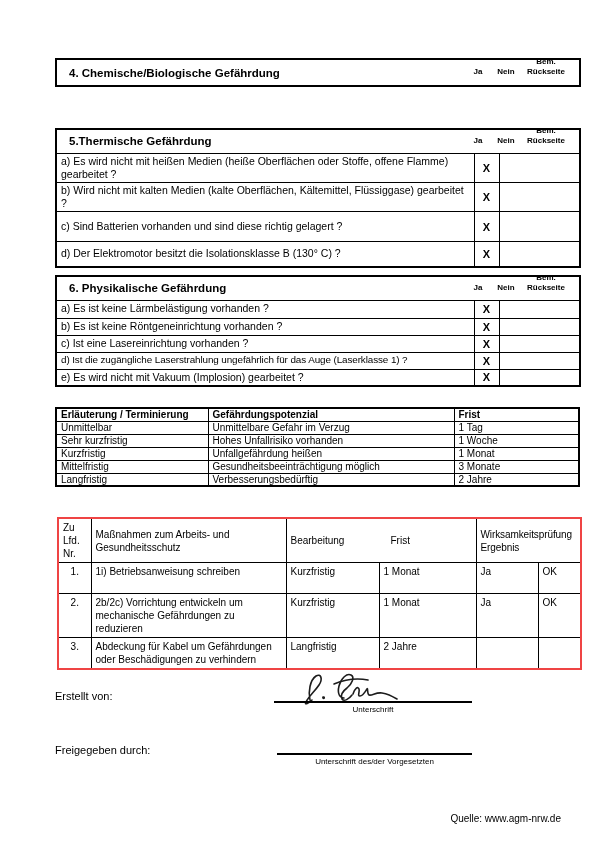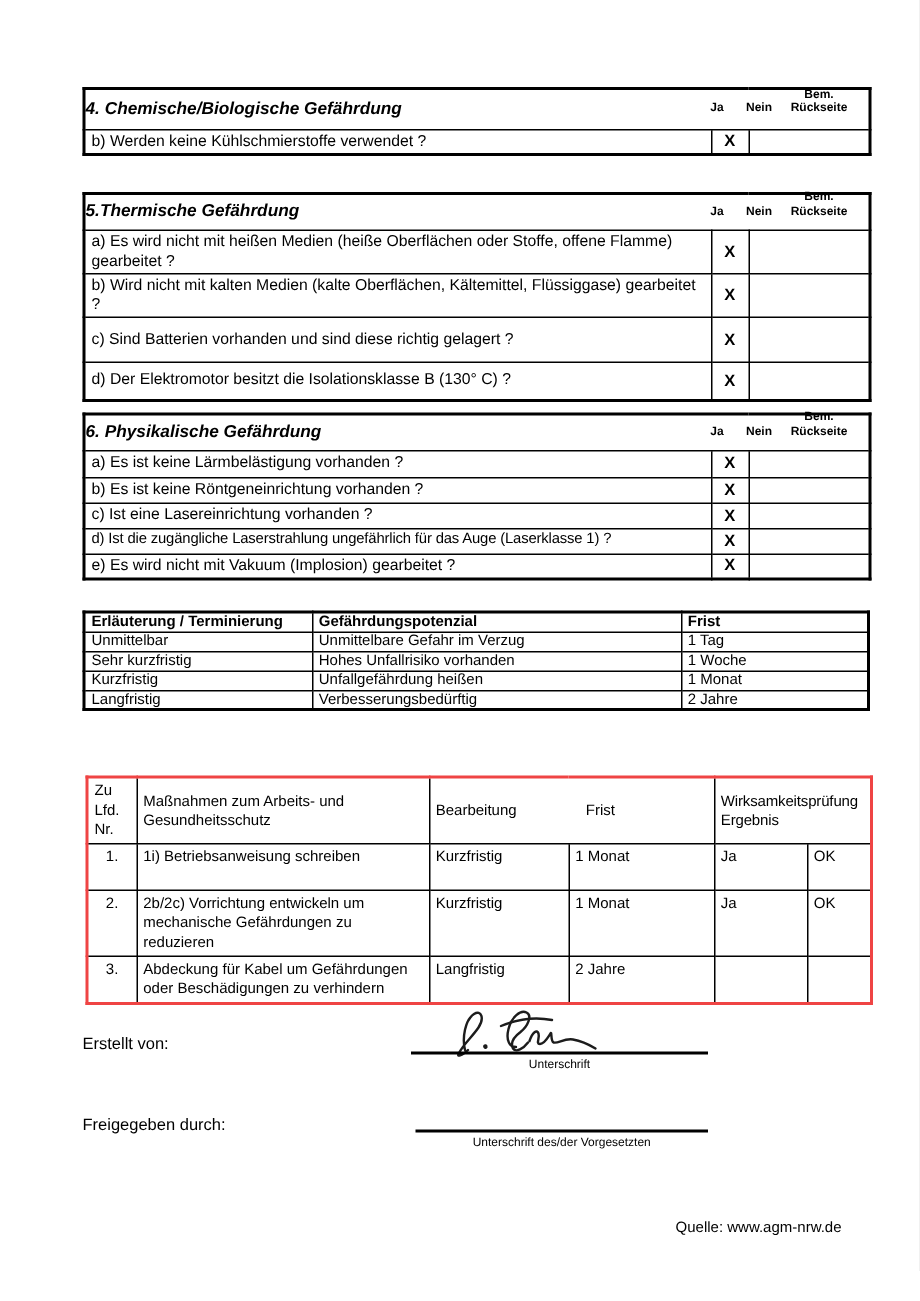--- a/index.html
+++ b/index.html
@@ -15,21 +15,21 @@
     border-collapse:collapse; table-layout:fixed;
     border:2px solid #000;
   }
   table.sec td { border:1px solid #000; }
   table.sec td.q  { font-size:10.5px; padding:1px 4px; vertical-align:middle; line-height:1.25; }
   table.sec td.q.tight { font-size:9.9px; letter-spacing:-0.1px; }
   table.sec td.ja { font-size:11px; font-weight:bold; text-align:center; vertical-align:middle; }
   table.sec td.rest { font-size:10px; }
   .hdr-cell { padding:0; }
   .hdr-inner { position:relative; height:100%; display:flex; align-items:center; }
-  .sec-title { font-weight:bold; font-size:11.5px; padding-left:0;font-style:italic; }
+  .sec-title { font-weight:bold; font-size:11.5px; padding-left:12px; }
   .lab { position:absolute; bottom:2px; font-weight:bold; font-size:8px; text-align:center; line-height:1.2; }
   .lab-ja   { left:401px; width:40px; }
   .lab-nein { left:429px; width:40px; }
   .lab-bem  { left:459px; width:60px; white-space:pre-line; }
 
   
   table.legend {
     position:absolute; left:55px; top:407px; width:523px;
     border-collapse:collapse; table-layout:fixed; border:2px solid #000;
   }
@@ -74,25 +74,20 @@
       <td colspan="3" class="hdr-cell">
         <div class="hdr-inner">
           <span class="sec-title">4. Chemische/Biologische Gefährdung</span>
           <span class="lab lab-ja">Ja</span>
           <span class="lab lab-nein">Nein</span>
           <span class="lab lab-bem">Bem.
 Rückseite</span>
         </div>
       </td>
     </tr>
-    <tr style="height:17px">
-      <td class="q">b) Werden keine Kühlschmierstoffe verwendet ?</td>
-      <td class="ja">X</td>
-      <td class="rest"></td>
-    </tr>
   </tbody>
     </table>
 
   <table class="sec" style="top:128px;">
     <colgroup>
         <col style="width:418px">
         <col style="width:25px">
         <col style="width:81px">
       </colgroup>
     <tbody>
@@ -195,20 +190,25 @@
     </tr>
     <tr style="height:13px">
       <td>Sehr kurzfristig</td>
       <td>Hohes Unfallrisiko vorhanden</td>
       <td>1 Woche</td>
     </tr>
     <tr style="height:13px">
       <td>Kurzfristig</td>
       <td>Unfallgefährdung heißen</td>
       <td>1 Monat</td>
+    </tr>
+    <tr style="height:13px">
+      <td>Mittelfristig</td>
+      <td>Gesundheitsbeeinträchtigung möglich</td>
+      <td>3 Monate</td>
     </tr>
     <tr style="height:13px">
       <td>Langfristig</td>
       <td>Verbesserungsbedürftig</td>
       <td>2 Jahre</td>
     </tr>
   </tbody>
     </table>
 
   <table class="meas">

